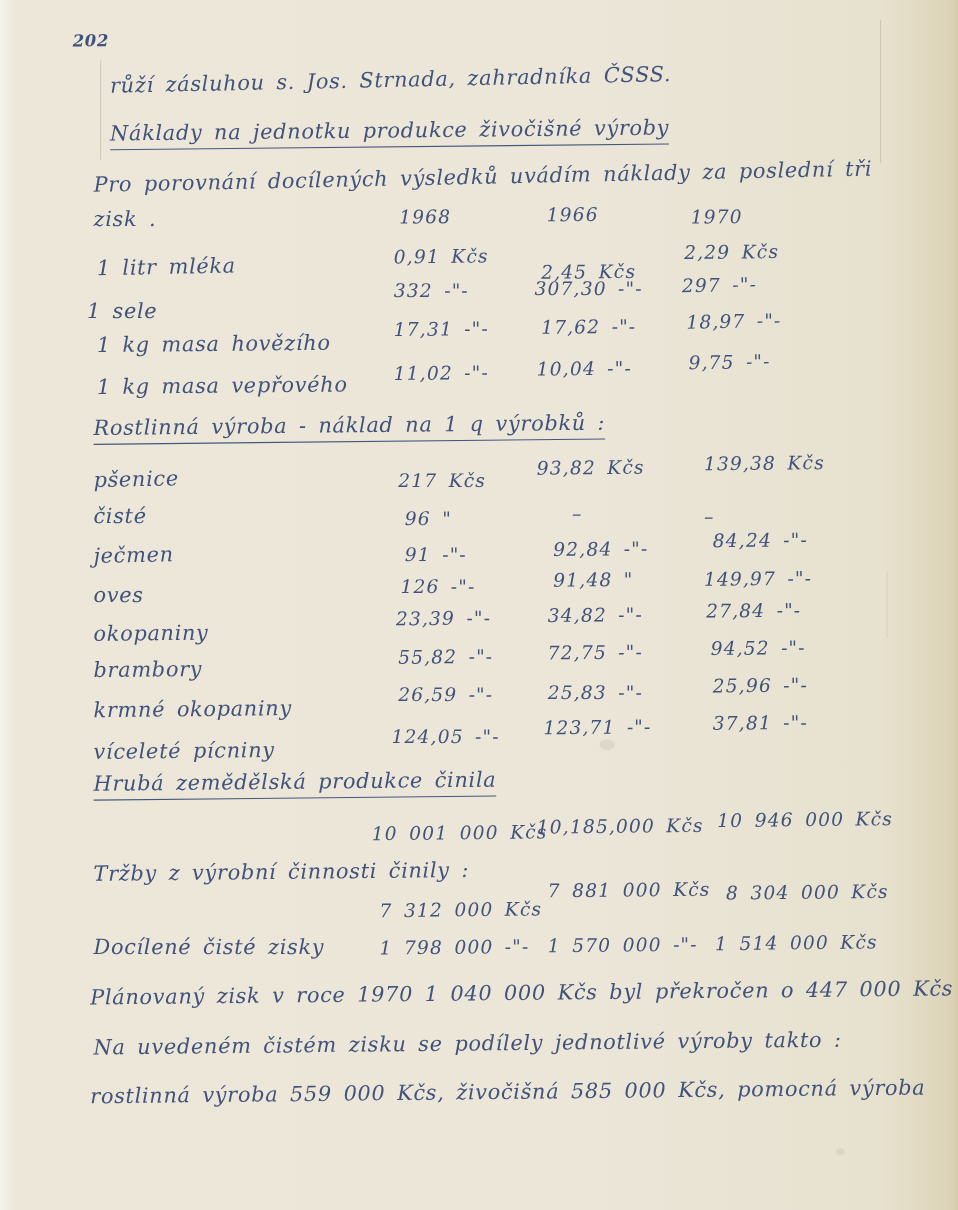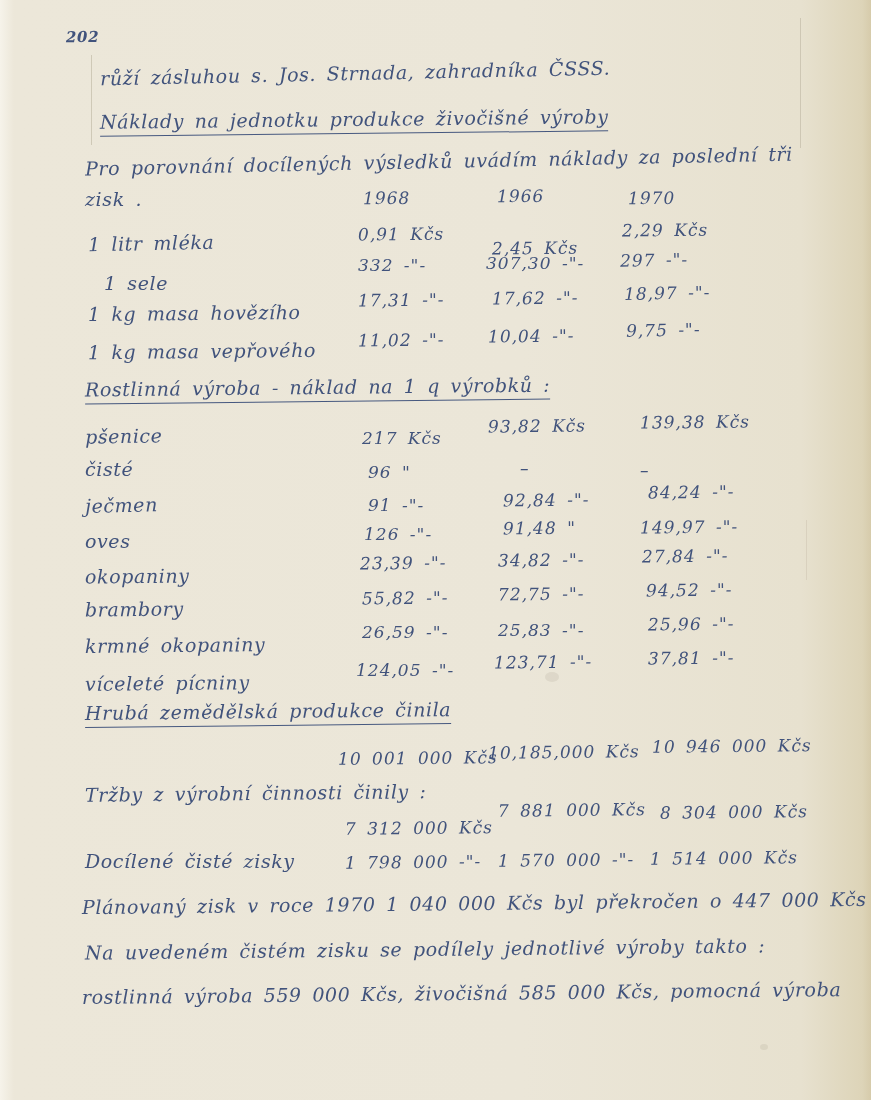--- a/index.html
+++ b/index.html
@@ -55,21 +55,21 @@
     <div class="hw num r-2" style="left:628px;top:188px;">1970</div>
   </div>
 
   <div>
     <div class="hw sz-l r-1" style="left:88px;top:232px;">1 litr mléka</div>
     <div class="hw num r-2" style="left:358px;top:224px;">0,91 Kčs</div>
     <div class="hw num r-2" style="left:492px;top:218px;margin-top:20px;">2,45 Kčs</div>
     <div class="hw num r-2" style="left:622px;top:220px;">2,29 Kčs</div>
   </div>
   <div>
-    <div class="hw sz-l" style="left:104px;top:272px;">1 sele</div>
+    <div class="hw sz-l" style="left:79px;top:272px;">1 sele</div>
     <div class="hw num" style="left:358px;top:255px;">332  -"-</div>
     <div class="hw num" style="left:486px;top:253px;">307,30 -"-</div>
     <div class="hw num r-1" style="left:620px;top:250px;">297  -"-</div>
   </div>
   <div>
     <div class="hw sz-l r-2" style="left:88px;top:302px;">1 kg masa hovězího</div>
     <div class="hw num r-2" style="left:358px;top:290px;">17,31 -"-</div>
     <div class="hw num r-2" style="left:492px;top:288px;">17,62 -"-</div>
     <div class="hw num r-1" style="left:624px;top:283px;">18,97 -"-</div>
   </div>

